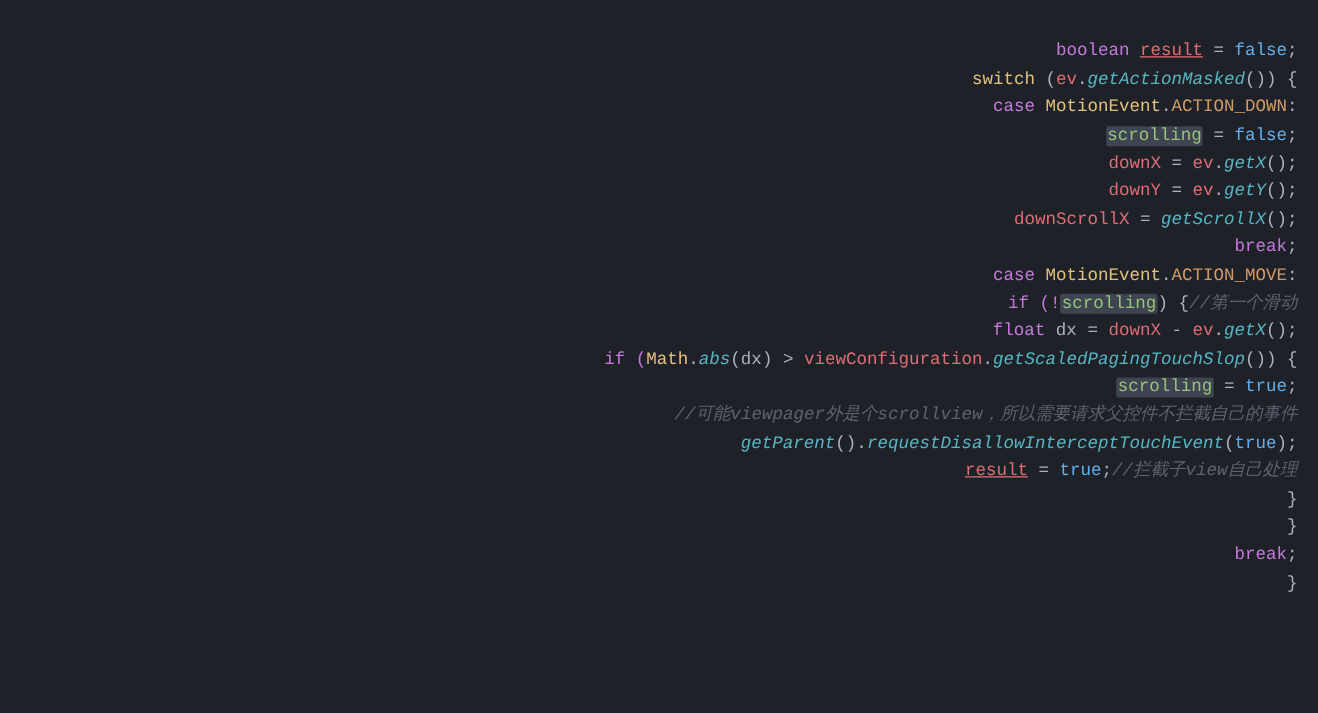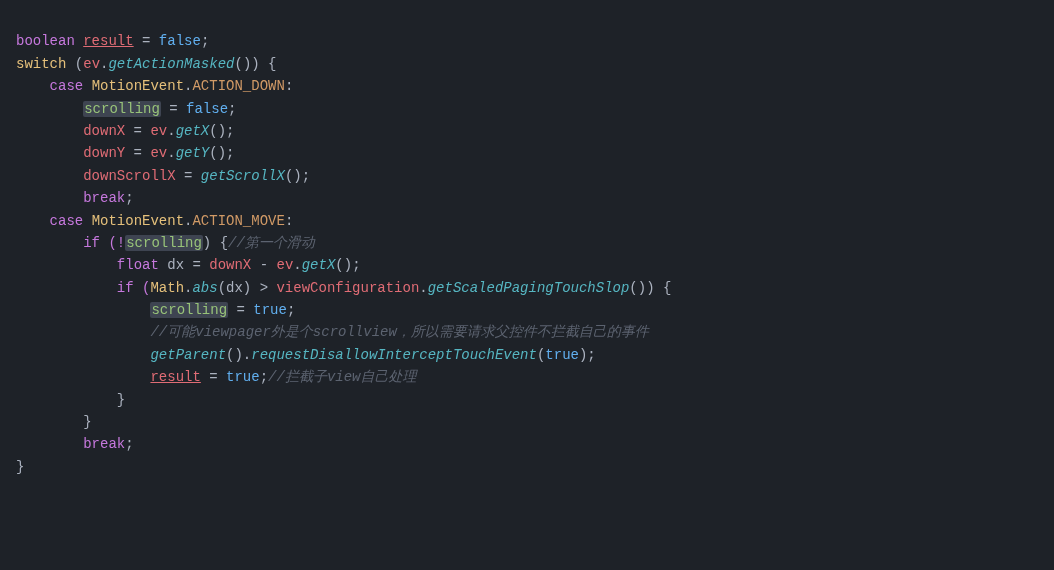--- a/index.html
+++ b/index.html
@@ -15,19 +15,20 @@
     }
     .code-container {
       padding: 8px 0;
       white-space: pre;
     }
     .line {
       display: flex;
       align-items: baseline;
       padding: 0 16px;
       min-height: 22.4px;
+      justify-content: flex-end;
     }
   </style>
 </head>
 <body>
 
 <div class="code-container">
 <div class="line"><span><span style="color: rgb(198, 120, 221);">boolean</span><span style="color: rgb(171, 178, 191);"> </span><span style="color: rgb(224, 108, 117); text-decoration: underline;">result</span><span style="color: rgb(171, 178, 191);"> = </span><span style="color: rgb(97, 175, 239);">false</span><span style="color: rgb(171, 178, 191);">;</span></span></div><div class="line"><span><span style="color: rgb(229, 192, 123);">switch</span><span style="color: rgb(171, 178, 191);"> (</span><span style="color: rgb(224, 108, 117);">ev</span><span style="color: rgb(171, 178, 191);">.</span><span style="color: rgb(86, 182, 194); font-style: italic;">getActionMasked</span><span style="color: rgb(171, 178, 191);">()) {</span></span></div><div class="line"><span><span style="color: rgb(198, 120, 221);">    case </span><span style="color: rgb(229, 192, 123);">MotionEvent</span><span style="color: rgb(171, 178, 191);">.</span><span style="color: rgb(209, 154, 102);">ACTION_DOWN</span><span style="color: rgb(171, 178, 191);">:</span></span></div><div class="line"><span><span style="color: rgb(171, 178, 191);">        </span><span style="color: rgb(152, 195, 121); background-color: rgb(62, 68, 81); border-radius: 2px; padding: 0px 1px;">scrolling</span><span style="color: rgb(171, 178, 191);"> = </span><span style="color: rgb(97, 175, 239);">false</span><span style="color: rgb(171, 178, 191);">;</span></span></div><div class="line"><span><span style="color: rgb(224, 108, 117);">        downX</span><span style="color: rgb(171, 178, 191);"> = </span><span style="color: rgb(224, 108, 117);">ev</span><span style="color: rgb(171, 178, 191);">.</span><span style="color: rgb(86, 182, 194); font-style: italic;">getX</span><span style="color: rgb(171, 178, 191);">();</span></span></div><div class="line"><span><span style="color: rgb(224, 108, 117);">        downY</span><span style="color: rgb(171, 178, 191);"> = </span><span style="color: rgb(224, 108, 117);">ev</span><span style="color: rgb(171, 178, 191);">.</span><span style="color: rgb(86, 182, 194); font-style: italic;">getY</span><span style="color: rgb(171, 178, 191);">();</span></span></div><div class="line"><span><span style="color: rgb(224, 108, 117);">        downScrollX</span><span style="color: rgb(171, 178, 191);"> = </span><span style="color: rgb(86, 182, 194); font-style: italic;">getScrollX</span><span style="color: rgb(171, 178, 191);">();</span></span></div><div class="line"><span><span style="color: rgb(171, 178, 191);">        </span><span style="color: rgb(198, 120, 221);">break</span><span style="color: rgb(171, 178, 191);">;</span></span></div><div class="line"><span><span style="color: rgb(198, 120, 221);">    case </span><span style="color: rgb(229, 192, 123);">MotionEvent</span><span style="color: rgb(171, 178, 191);">.</span><span style="color: rgb(209, 154, 102);">ACTION_MOVE</span><span style="color: rgb(171, 178, 191);">:</span></span></div><div class="line"><span><span style="color: rgb(198, 120, 221);">        if (!</span><span style="color: rgb(152, 195, 121); background-color: rgb(62, 68, 81); border-radius: 2px; padding: 0px 1px;">scrolling</span><span style="color: rgb(171, 178, 191);">) {</span><span style="color: rgb(92, 99, 112); font-style: italic;">//第一个滑动</span></span></div><div class="line"><span><span style="color: rgb(171, 178, 191);">            </span><span style="color: rgb(198, 120, 221);">float</span><span style="color: rgb(171, 178, 191);"> dx = </span><span style="color: rgb(224, 108, 117);">downX</span><span style="color: rgb(171, 178, 191);"> - </span><span style="color: rgb(224, 108, 117);">ev</span><span style="color: rgb(171, 178, 191);">.</span><span style="color: rgb(86, 182, 194); font-style: italic;">getX</span><span style="color: rgb(171, 178, 191);">();</span></span></div><div class="line"><span><span style="color: rgb(198, 120, 221);">            if (</span><span style="color: rgb(229, 192, 123);">Math</span><span style="color: rgb(171, 178, 191);">.</span><span style="color: rgb(86, 182, 194); font-style: italic;">abs</span><span style="color: rgb(171, 178, 191);">(dx) &gt; </span><span style="color: rgb(224, 108, 117);">viewConfiguration</span><span style="color: rgb(171, 178, 191);">.</span><span style="color: rgb(86, 182, 194); font-style: italic;">getScaledPagingTouchSlop</span><span style="color: rgb(171, 178, 191);">()) {</span></span></div><div class="line"><span><span style="color: rgb(171, 178, 191);">                </span><span style="color: rgb(152, 195, 121); background-color: rgb(62, 68, 81); border-radius: 2px; padding: 0px 1px;">scrolling</span><span style="color: rgb(171, 178, 191);"> = </span><span style="color: rgb(97, 175, 239);">true</span><span style="color: rgb(171, 178, 191);">;</span></span></div><div class="line"><span><span style="color: rgb(171, 178, 191);">                </span><span style="color: rgb(92, 99, 112); font-style: italic;">//可能viewpager外是个scrollview，所以需要请求父控件不拦截自己的事件</span></span></div><div class="line"><span><span style="color: rgb(171, 178, 191);">                </span><span style="color: rgb(86, 182, 194); font-style: italic;">getParent</span><span style="color: rgb(171, 178, 191);">().</span><span style="color: rgb(86, 182, 194); font-style: italic;">requestDisallowInterceptTouchEvent</span><span style="color: rgb(171, 178, 191);">(</span><span style="color: rgb(97, 175, 239);">true</span><span style="color: rgb(171, 178, 191);">);</span></span></div><div class="line"><span><span style="color: rgb(171, 178, 191);">                </span><span style="color: rgb(224, 108, 117); text-decoration: underline;">result</span><span style="color: rgb(171, 178, 191);"> = </span><span style="color: rgb(97, 175, 239);">true</span><span style="color: rgb(171, 178, 191);">;</span><span style="color: rgb(92, 99, 112); font-style: italic;">//拦截子view自己处理</span></span></div><div class="line"><span><span style="color: rgb(171, 178, 191);">            }</span></span></div><div class="line"><span><span style="color: rgb(171, 178, 191);">        }</span></span></div><div class="line"><span><span style="color: rgb(171, 178, 191);">        </span><span style="color: rgb(198, 120, 221);">break</span><span style="color: rgb(171, 178, 191);">;</span></span></div><div class="line"><span><span style="color: rgb(171, 178, 191);">}</span></span></div><div class="line"><span><span style="color: rgb(171, 178, 191);"></span></span></div></div>
 
 </body></html>

